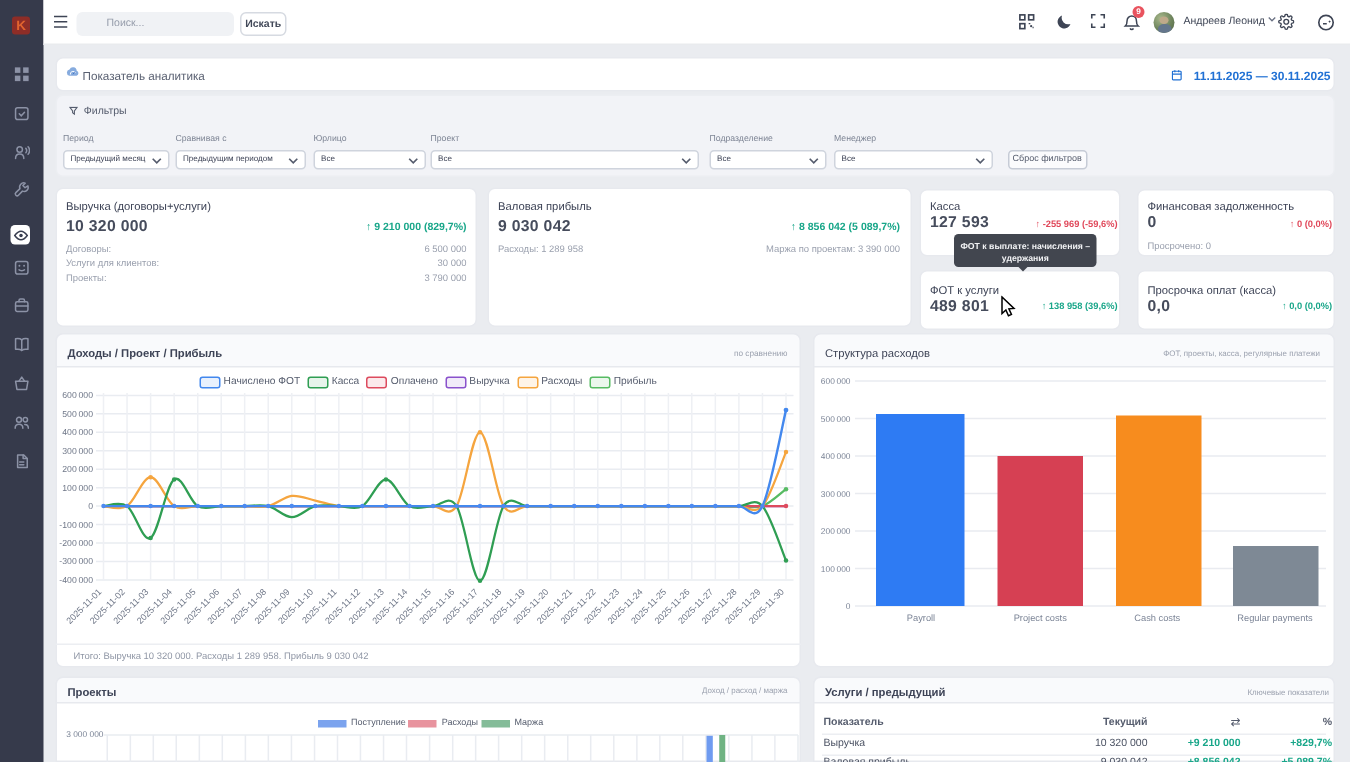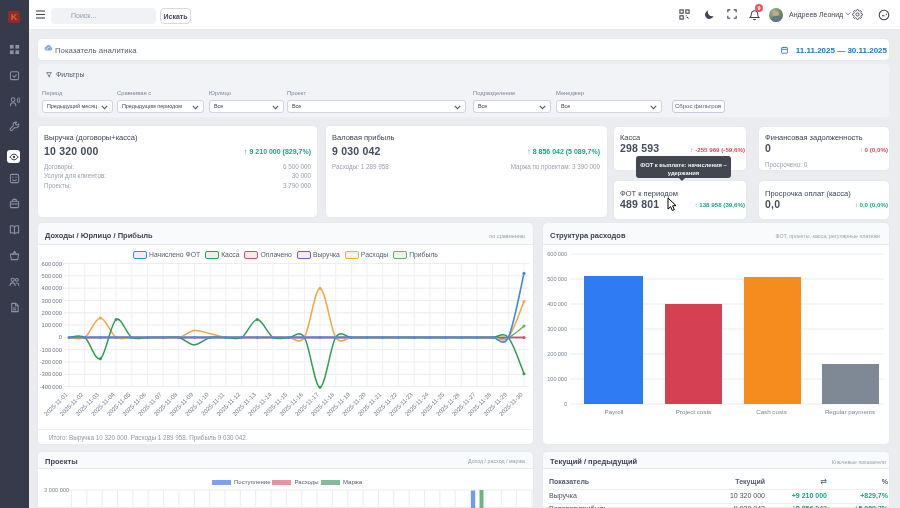--- a/index.html
+++ b/index.html
@@ -193,51 +193,51 @@
       <path d="M0.8 0.8L3.5 3.6 6.2 0.8"></path>
     </svg></div>
 <div class="abs" style="left:671.6px;top:100px;width:53px;height:12.5px;background:#fbfbfd;border:1px solid #c6cbd6;border-radius:3px;font-size:6px;color:#555c6d;text-align:center;line-height:11px;white-space:nowrap;">Сброс фильтров</div>
 
 <div class="card" style="left:37px;top:125px;width:281px;height:93px;"></div>
 <div class="card" style="left:325px;top:125px;width:283px;height:93px;"></div>
 <div class="card" style="left:613px;top:126px;width:134px;height:45px;"></div>
 <div class="card" style="left:613px;top:180px;width:134px;height:40px;"></div>
 <div class="card" style="left:758px;top:126px;width:132px;height:45px;"></div>
 <div class="card" style="left:758px;top:180px;width:132px;height:40px;"></div>
-<div class="abs klabel" style="left:44px;top:132.8px;">Выручка (договоры+касса)</div>
+<div class="abs klabel" style="left:44px;top:132.8px;">Выручка (договоры+услуги)</div>
 <div class="abs kval" style="left:44px;top:144.6px;">10 320 000</div>
 <div class="abs kdelta teal" style="left:161px;top:147.6px;width:150px;text-align:right;">↑ 9 210 000 (829,7%)</div>
 <div class="abs krow" style="left:44px;top:163.0px;">Договоры:</div>
 <div class="abs krow" style="left:201px;top:163.0px;width:110px;text-align:right;">6 500 000</div>
 <div class="abs krow" style="left:44px;top:172.4px;">Услуги для клиентов:</div>
 <div class="abs krow" style="left:201px;top:172.4px;width:110px;text-align:right;">30 000</div>
 <div class="abs krow" style="left:44px;top:181.8px;">Проекты:</div>
 <div class="abs krow" style="left:201px;top:181.8px;width:110px;text-align:right;">3 790 000</div>
 <div class="abs klabel" style="left:332px;top:132.8px;">Валовая прибыль</div>
 <div class="abs kval" style="left:332px;top:144.6px;">9 030 042</div>
 <div class="abs kdelta teal" style="left:450px;top:147.6px;width:150px;text-align:right;">↑ 8 856 042 (5 089,7%)</div>
 <div class="abs krow" style="left:332px;top:163px;">Расходы: 1 289 958</div>
 <div class="abs krow" style="left:460px;top:163px;width:140px;text-align:right;">Маржа по проектам: 3 390 000</div>
 <div class="abs klabel" style="left:620px;top:132.8px;">Касса</div>
-<div class="abs kval" style="left:620px;top:142.4px;">298 593</div>
+<div class="abs kval" style="left:620px;top:142.4px;">127 593</div>
 <div class="abs kdelta red" style="left:661px;top:145.8px;width:84px;text-align:right;font-size:6.2px;">↑ -255 969 (-59,6%)</div>
-<div class="abs klabel" style="left:620px;top:188.5px;">ФОТ к периодом</div>
+<div class="abs klabel" style="left:620px;top:188.5px;">ФОТ к услуги</div>
 <div class="abs kval" style="left:620px;top:198px;">489 801</div>
 <div class="abs kdelta teal" style="left:661px;top:201px;width:84px;text-align:right;font-size:6.2px;">↑ 138 958 (39,6%)</div>
 <div class="abs klabel" style="left:765px;top:132.8px;">Финансовая задолженность</div>
 <div class="abs kval" style="left:765px;top:142.4px;">0</div>
 <div class="abs kdelta red" style="left:806px;top:145.8px;width:82px;text-align:right;font-size:6.2px;">↑ 0 (0,0%)</div>
 <div class="abs krow" style="left:765px;top:161px;">Просрочено: 0</div>
 <div class="abs klabel" style="left:765px;top:188.5px;">Просрочка оплат (касса)</div>
 <div class="abs kval" style="left:765px;top:198px;">0,0</div>
 <div class="abs kdelta teal" style="left:806px;top:201px;width:82px;text-align:right;font-size:6.2px;">↑ 0,0 (0,0%)</div>
 
 <div class="card" style="left:37px;top:221.5px;width:497px;height:223.5px;"></div>
 <div class="abs" style="left:37px;top:221.5px;width:497px;height:23px;background:#f9fafc;border:1px solid #e7e9ee;border-radius:5px 5px 0 0;"></div>
-<div class="abs" style="left:45px;top:230.5px;font-size:7.5px;font-weight:bold;color:#3d4356;">Доходы / Юрлицо / Прибыль</div>
+<div class="abs" style="left:45px;top:230.5px;font-size:7.5px;font-weight:bold;color:#3d4356;">Доходы / Проект / Прибыль</div>
 <div class="abs" style="left:430px;top:233px;width:95px;text-align:right;font-size:5.5px;color:#9aa0ae;">по сравнению</div>
 <div class="abs" style="left:37px;top:251px;width:497px;display:flex;justify-content:center;gap:5px;align-items:center;">
     <span style="display:inline-flex;align-items:center;gap:2px;">
       <span style="display:inline-block;width:14px;height:7.5px;border:1.4px solid #4388ee;border-radius:2px;background:#4388ee1e;"></span>
       <span style="font-size:6.8px;color:#555c6d;">Начислено ФОТ</span>
     </span>
     <span style="display:inline-flex;align-items:center;gap:2px;">
       <span style="display:inline-block;width:14px;height:7.5px;border:1.4px solid #2f9e53;border-radius:2px;background:#2f9e531e;"></span>
       <span style="font-size:6.8px;color:#555c6d;">Касса</span>
     </span>
@@ -386,21 +386,21 @@
     <circle cx="487" cy="125.7" r="1.5" fill="#2f9e53"></circle>
 <circle cx="487" cy="25.4" r="1.6" fill="#4388ee"></circle>
     <circle cx="487" cy="89.4" r="1.5" fill="#dd4b5e"></circle>
     <circle cx="487" cy="78.1" r="1.5" fill="#57bb63"></circle>
 </svg>
 <div class="abs" style="left:37px;top:429px;width:497px;height:0;border-top:1px solid #eceef2;"></div>
 <div class="abs" style="left:49px;top:434px;font-size:6.3px;color:#8f96a5;">Итого: Выручка 10 320 000. Расходы 1 289 958. Прибыль 9 030 042</div>
 
 <div class="card" style="left:542px;top:221.5px;width:348px;height:223.5px;"></div>
 <div class="abs" style="left:542px;top:221.5px;width:348px;height:23px;background:#f9fafc;border:1px solid #e7e9ee;border-radius:5px 5px 0 0;"></div>
-<div class="abs" style="left:550px;top:230.5px;font-size:7.5px;font-weight:bold;color:#3d4356;">Структура расходов</div>
+<div class="abs" style="left:550px;top:230.5px;font-size:7.5px;font-weight:normal;color:#3d4356;">Структура расходов</div>
 <div class="abs" style="left:700px;top:233px;width:180px;text-align:right;font-size:5.3px;color:#9aa0ae;">ФОТ, проекты, касса, регулярные платежи</div>
 <svg class="abs" style="left:542px;top:248px;" width="348" height="190" viewBox="0 0 348 190">
 <line x1="28" y1="6" x2="342" y2="6" stroke="#e9ebf0"></line>
     <line x1="28" y1="31" x2="342" y2="31" stroke="#e9ebf0"></line>
     <line x1="28" y1="56" x2="342" y2="56" stroke="#e9ebf0"></line>
     <line x1="28" y1="81" x2="342" y2="81" stroke="#e9ebf0"></line>
     <line x1="28" y1="106" x2="342" y2="106" stroke="#e9ebf0"></line>
     <line x1="28" y1="131" x2="342" y2="131" stroke="#e9ebf0"></line>
     <line x1="28" y1="156" x2="342" y2="156" stroke="#e9ebf0"></line>
     <text x="25" y="8" text-anchor="end" font-size="5.6" fill="#7b8496">600 000</text>
@@ -463,21 +463,21 @@
     <line x1="448.9" y1="39" x2="448.9" y2="57" stroke="#e9ecf1"></line>
     <line x1="464.3" y1="39" x2="464.3" y2="57" stroke="#e9ecf1"></line>
     <line x1="479.6" y1="39" x2="479.6" y2="57" stroke="#e9ecf1"></line>
     <line x1="495.0" y1="39" x2="495.0" y2="57" stroke="#e9ecf1"></line>
 <rect x="434" y="39.5" width="4.2" height="17.5" fill="#6f9bf0"></rect>
 <rect x="442.5" y="39" width="4" height="18" fill="#6fb383"></rect>
 </svg>
 
 <div class="card" style="left:542px;top:451px;width:348px;height:57px;border-radius:5px 5px 0 0;"></div>
 <div class="abs" style="left:542px;top:451px;width:348px;height:18px;background:#f9fafc;border:1px solid #e7e9ee;border-radius:5px 5px 0 0;"></div>
-<div class="abs" style="left:550px;top:456.5px;font-size:7.5px;font-weight:bold;color:#3d4356;">Текущий / предыдущий</div>
+<div class="abs" style="left:550px;top:456.5px;font-size:7.5px;font-weight:bold;color:#3d4356;">Услуги / предыдущий</div>
 <div class="abs" style="left:700px;top:459px;width:186px;text-align:right;font-size:5.3px;color:#9aa0ae;">Ключевые показатели</div>
 <div class="abs" style="left:549px;top:478.3px;font-size:7px;font-weight:bold;color:#555c6d;">Показатель</div>
 <div class="abs" style="left:695px;top:478.3px;width:70px;text-align:right;font-size:7px;font-weight:bold;color:#555c6d;">Текущий</div>
 <div class="abs" style="left:800px;top:477.3px;width:27px;text-align:right;font-size:8px;color:#555c6d;">⇄</div>
 <div class="abs" style="left:861px;top:478.3px;width:27px;text-align:right;font-size:7px;font-weight:bold;color:#555c6d;">%</div>
 <div class="abs" style="left:548px;top:488.5px;width:336px;border-top:1px solid #eceef2;"></div>
 <div class="abs" style="left:549px;top:491.5px;font-size:7px;color:#4a5162;">Выручка</div>
 <div class="abs" style="left:695px;top:491.5px;width:70px;text-align:right;font-size:7px;color:#4a5162;">10 320 000</div>
 <div class="abs" style="left:770px;top:491.5px;width:57px;text-align:right;font-size:7px;font-weight:bold;"><span class="teal" style="font-weight:bold;">+9 210 000</span></div>
 <div class="abs" style="left:840px;top:491.5px;width:48px;text-align:right;font-size:7px;font-weight:bold;"><span class="teal" style="font-weight:bold;">+829,7%</span></div>

